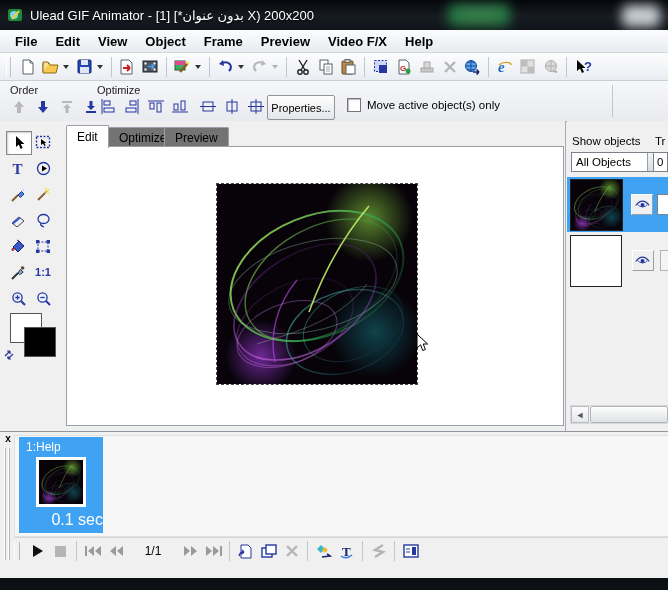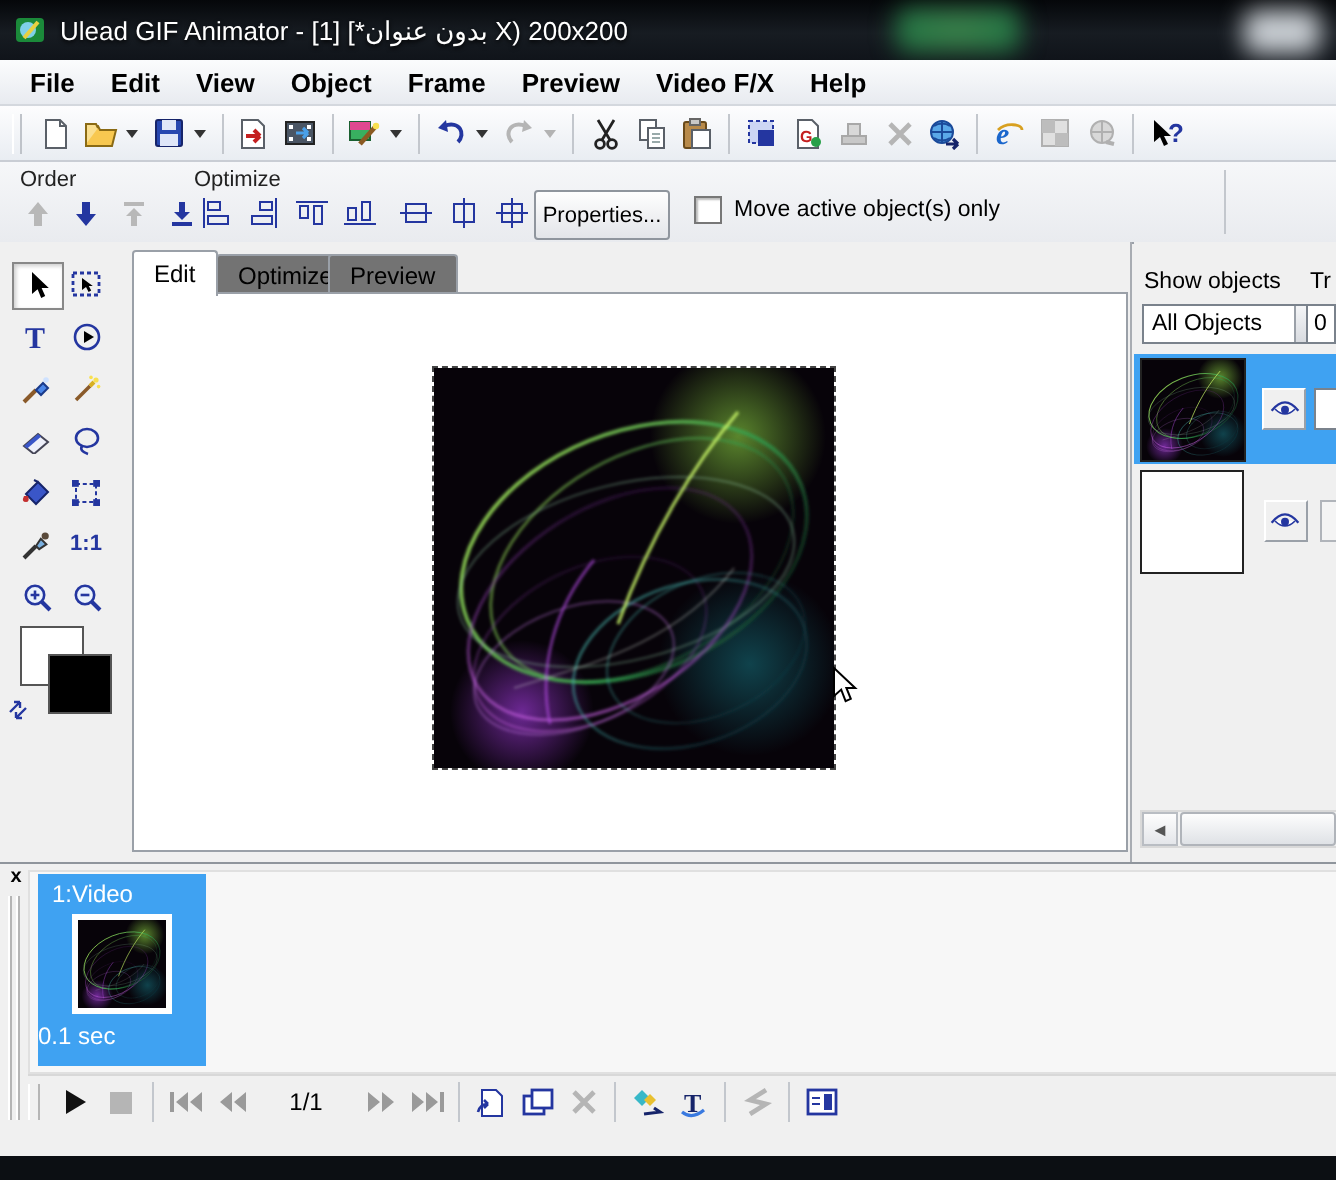--- a/index.html
+++ b/index.html
@@ -567,27 +567,27 @@
 
   <div class="abs" id="framepanel">
     <div class="abs" style="left:2px;top:2px;width:12px;height:12px;font-size:10px;font-weight:bold;line-height:10px;text-align:center">
       <span>x</span>
     </div>
     <div class="abs" style="left:4px;top:16px;width:1px;height:112px;background:#b5b5b5;border-left:1px solid #fff"></div>
     <div class="abs" style="left:8px;top:16px;width:1px;height:112px;background:#b5b5b5;border-left:1px solid #fff"></div>
 
     <div id="framestrip">
       <div id="frameitem">
-        <div style="padding:3px 0 0 7px;font-size:12px">1:Video</div>
+        <div style="padding:3px 0 0 7px;font-size:12px">1:Help</div>
         <div style="margin:3px auto 0;width:50px;height:50px;background:#fff;padding:3px;box-sizing:border-box">
           <svg width="44" height="44" viewBox="0 0 200 200" preserveAspectRatio="none">
               <use href="#artwork"></use>
             </svg>
         </div>
-        <div style="text-align:left;margin-top:4px;font-size:12px">0.1 sec</div>
+        <div style="text-align:right;margin-top:4px;font-size:16px">0.1 sec</div>
       </div>
     </div>
 
     <div id="playbar">
       <div class="vgrip"></div>
       <div class="tbtn">
         <svg width="12" height="12" viewBox="0 0 12 12">
             <path d="M1 0 L11 6 L1 12 Z" fill="#111"></path>
           </svg>
       </div>

